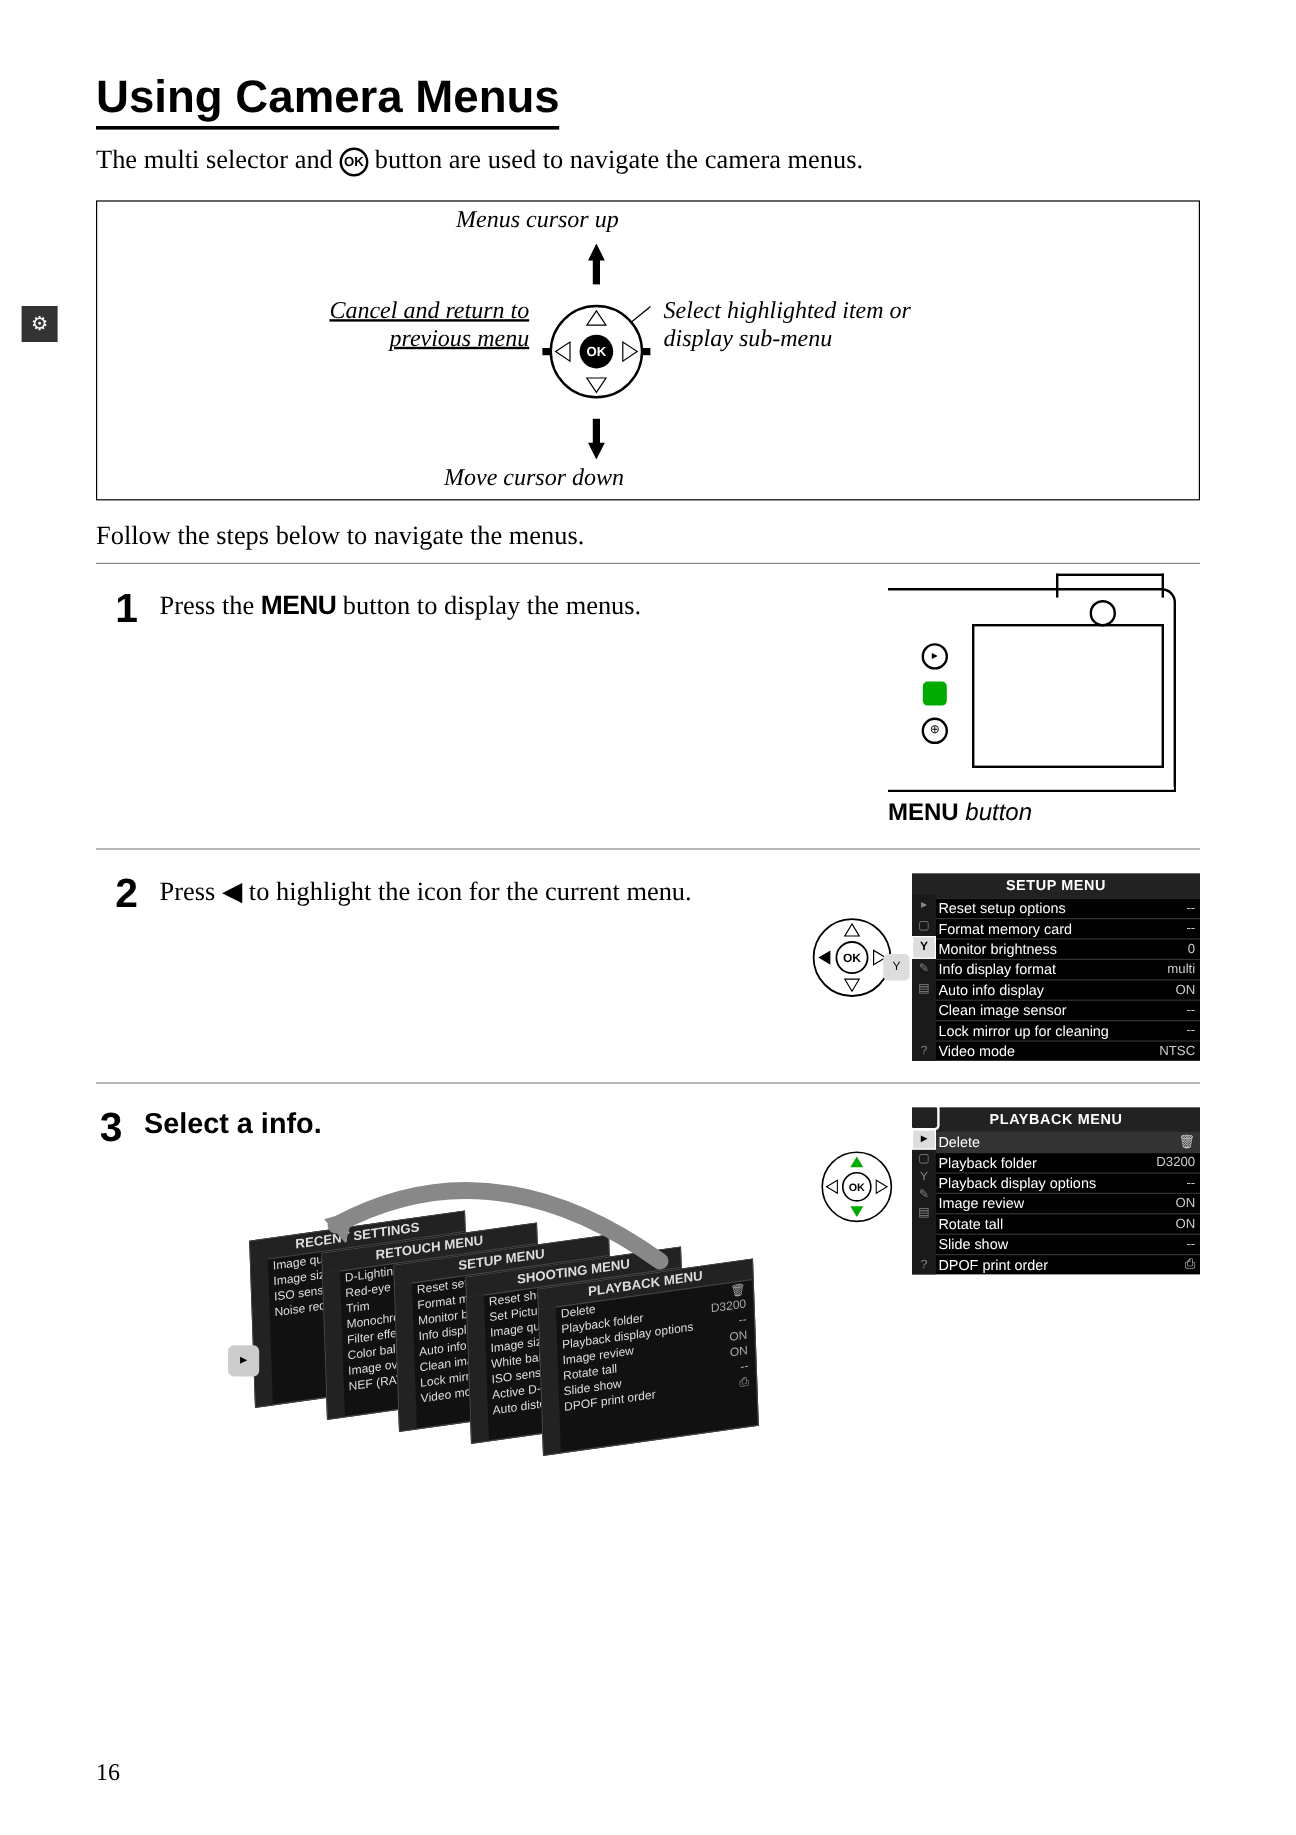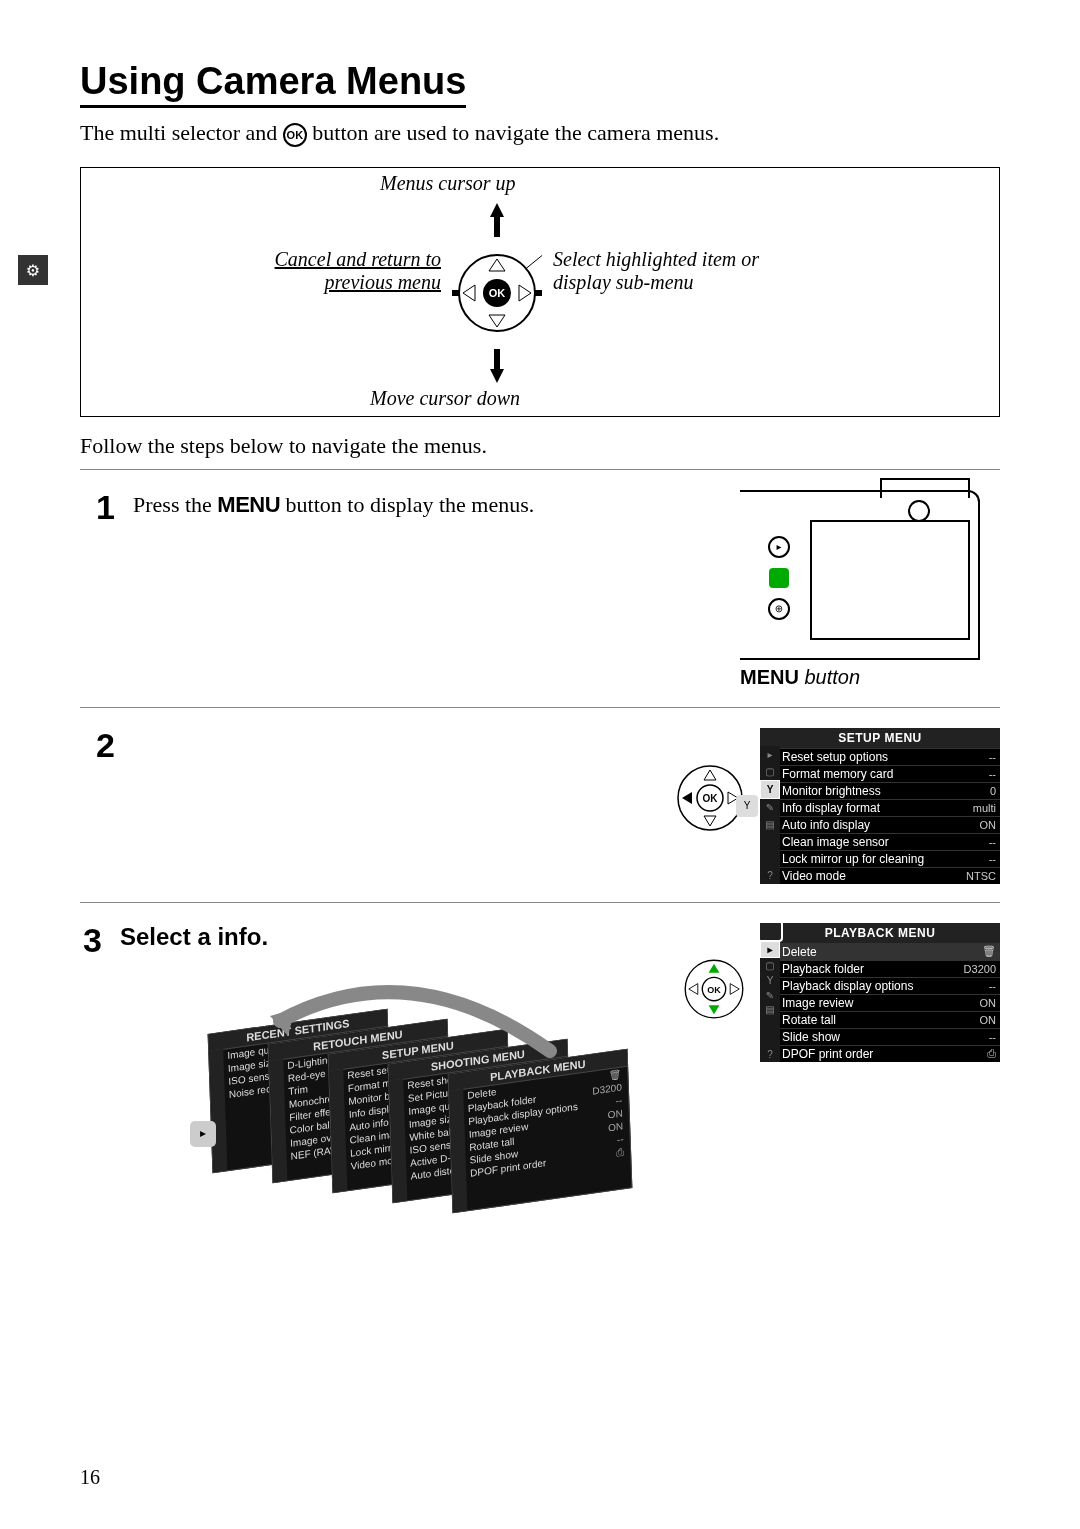--- a/index.html
+++ b/index.html
@@ -281,20 +281,23 @@
       </div>
       <div class="camera-caption">
         <b>MENU</b><span> button</span>
       </div>
     </div>
   </div>
 
   <div class="step">
     <div class="step-num">2</div>
     <div class="step-body">
+      <div class="step-text">
+        <span>Press </span><span class="tri">◀</span><span> to highlight the icon for the current menu.</span>
+      </div>
     </div>
     <div class="step-extras">
       <div class="mini-selector">
         <svg width="80" height="80" viewBox="0 0 80 80">
           <circle cx="40" cy="40" r="32" fill="#fff" stroke="#000" stroke-width="1.5"></circle>
           <polygon points="40,12 34,22 46,22" fill="none" stroke="#000"></polygon>
           <polygon points="40,68 34,58 46,58" fill="none" stroke="#000"></polygon>
           <polygon points="12,40 22,34 22,46" fill="#000"></polygon>
           <polygon points="68,40 58,34 58,46" fill="none" stroke="#000"></polygon>
           <circle cx="40" cy="40" r="13" fill="#fff" stroke="#000" stroke-width="1.5"></circle>

